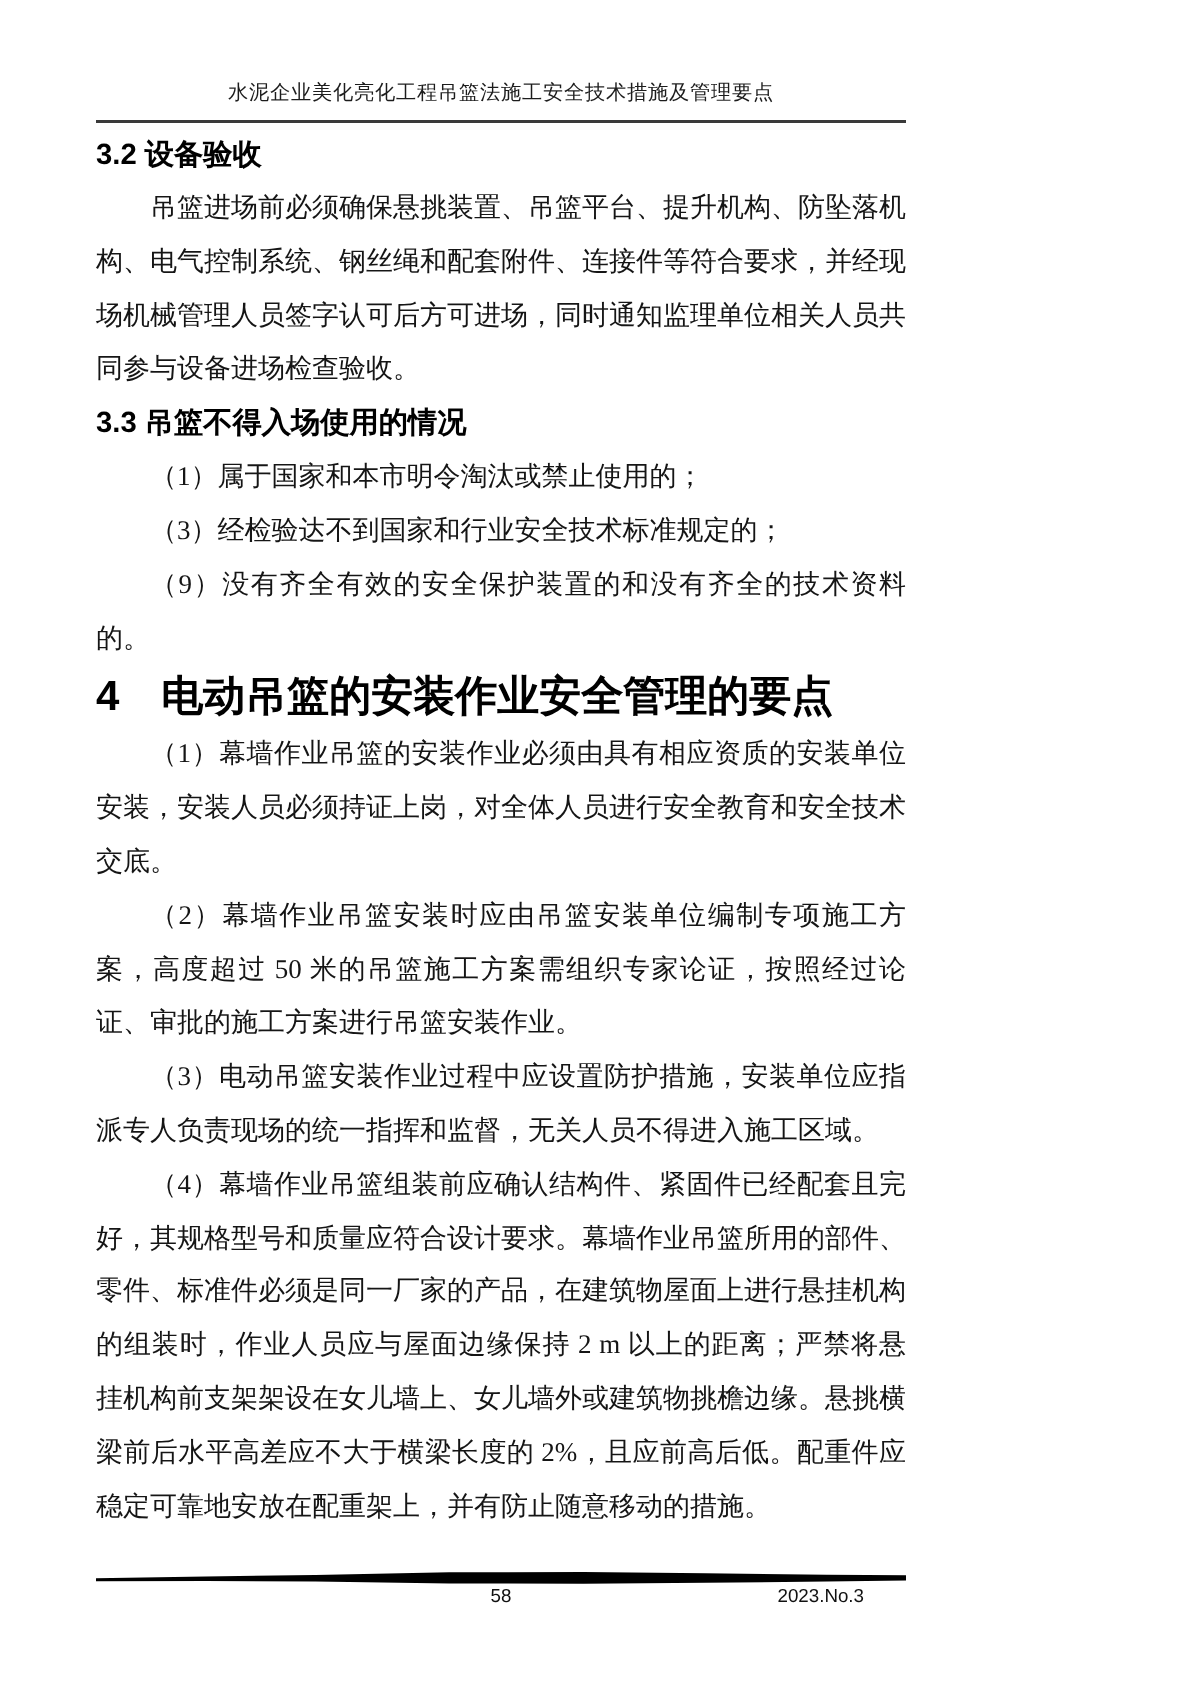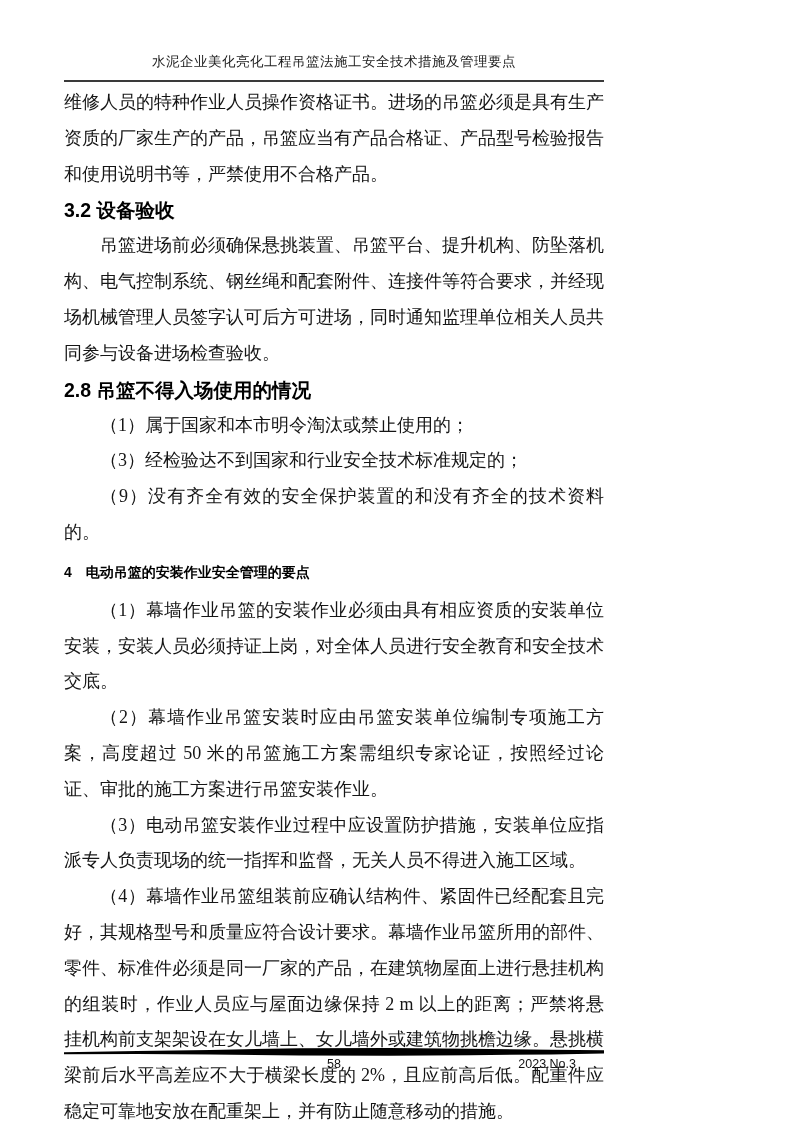--- a/index.html
+++ b/index.html
@@ -58,21 +58,21 @@
     font-family: Liberation Sans, sans-serif;
     font-weight: bold;
     font-size: 19.5px;
     line-height: 36px;
     color: #000000;
   }
   .h1 {
     margin: 0;
     font-family: "Liberation Sans", "DejaVu Sans", sans-serif;
     font-weight: bold;
-    font-size: 14px;
+    font-size: 28px;
     line-height: 42px;
     color: #000000;
   }
   
   .footer-rule {
     position: absolute;
     left: 64px;
     right: 64px;
     top: 1047px;
     height: 10px;
@@ -104,27 +104,26 @@
 <body>
 
 <div class="page">
 
   <header>
     <div class="running-title">水泥企业美化亮化工程吊篮法施工安全技术措施及管理要点</div>
     <div class="header-rule"></div>
   </header>
 
   <main class="doc-body">
-    <p class="para no-indent">维修人员的特种作业人员操作资格证书。进场的吊篮必须是具有生产资质的厂家生产的产品，吊篮应当有产品合格证、产品型号检验报告和使用说明书等，严禁使用不合格产品。</p>
 
     <h2 class="h2">3.2 设备验收</h2>
 
     <p class="para">吊篮进场前必须确保悬挑装置、吊篮平台、提升机构、防坠落机构、电气控制系统、钢丝绳和配套附件、连接件等符合要求，并经现场机械管理人员签字认可后方可进场，同时通知监理单位相关人员共同参与设备进场检查验收。</p>
 
-    <h2 class="h2">2.8 吊篮不得入场使用的情况</h2>
+    <h2 class="h2">3.3 吊篮不得入场使用的情况</h2>
 
     <p class="para">（1）属于国家和本市明令淘汰或禁止使用的；</p>
     <p class="para">（3）经检验达不到国家和行业安全技术标准规定的；</p>
     <p class="para">（9）没有齐全有效的安全保护装置的和没有齐全的技术资料的。</p>
 
     <h1 class="h1">4　电动吊篮的安装作业安全管理的要点</h1>
 
     <p class="para">（1）幕墙作业吊篮的安装作业必须由具有相应资质的安装单位安装，安装人员必须持证上岗，对全体人员进行安全教育和安全技术交底。</p>
     <p class="para">（2）幕墙作业吊篮安装时应由吊篮安装单位编制专项施工方案，高度超过 50 米的吊篮施工方案需组织专家论证，按照经过论证、审批的施工方案进行吊篮安装作业。</p>
     <p class="para">（3）电动吊篮安装作业过程中应设置防护措施，安装单位应指派专人负责现场的统一指挥和监督，无关人员不得进入施工区域。</p>

